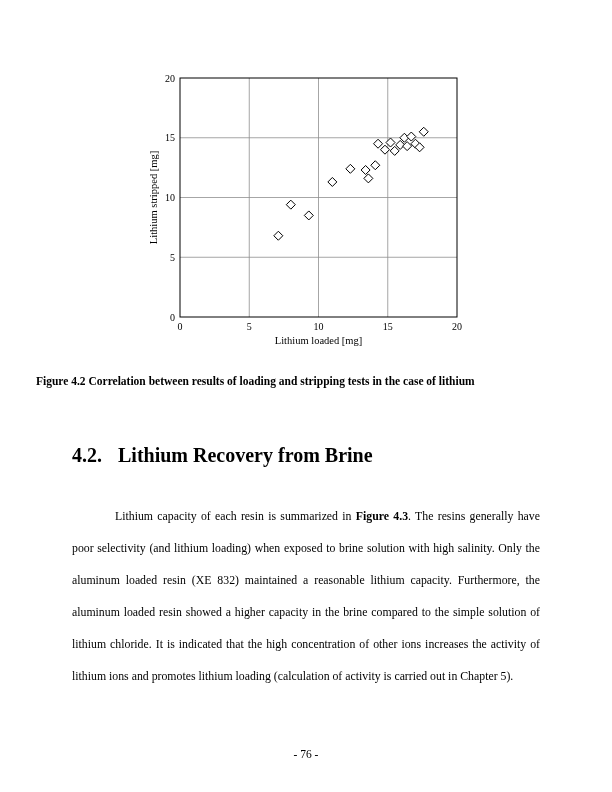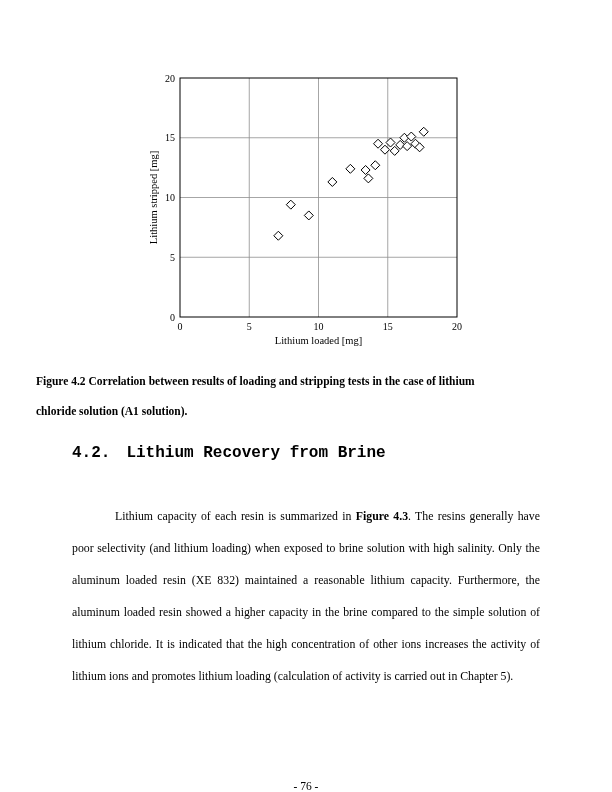--- a/index.html
+++ b/index.html
@@ -25,36 +25,36 @@
   
   .caption {
     position:absolute; top:366px; left:36px; width:540px;
     text-align:left; font-weight:bold; font-size:11.5px; line-height:30px;
   }
   .cap-line { display:block; white-space:nowrap; }
 
   
   .heading {
     position:absolute; top:444px; left:72px;
-    font-size:16px; font-weight:bold; white-space:nowrap;font-family:Liberation Mono, monospace;
+    font-size:20px; font-weight:bold; white-space:nowrap;
   }
   .heading .num { margin-right:16px; }
 
   
   .body-text {
     position:absolute; top:500px; left:72px; width:468px;
     font-size:11.8px; line-height:32px;
     text-align:justify; text-indent:43px;
   }
   .body-text b { font-weight:bold; }
 
   
   .footer {
     position:absolute; top:748px; left:0; width:612px;
-    text-align:center; font-size:11.5px;margin-top:32px;
+    text-align:center; font-size:11.5px;
   }
 </style>
 </head>
 <body>
 
 <div class="page">
 
   <div class="chart-block">
     <svg id="scatter-svg" width="320" height="290" viewBox="0 0 320 290">
       <g id="chart-layer">
@@ -95,21 +95,20 @@
           <polygon points="273.605,72.81 278.105,77.31 273.605,81.81 269.105,77.31" class="pt"></polygon>
           <polygon points="277.76,57.275000000000006 282.26,61.775000000000006 277.76,66.275 273.26,61.775000000000006" class="pt"></polygon>
         </g>
       <text class="axis-label" x="172.5" y="274" text-anchor="middle">Lithium loaded [mg]</text>
       <text class="axis-label" transform="translate(11,127.5) rotate(-90)" text-anchor="middle">Lithium stripped [mg]</text>
     </svg>
   </div>
 
   <div class="caption">
     <span class="cap-line">Figure 4.2 Correlation between results of loading and stripping tests in the case of lithium</span>
-    <span class="cap-line">chloride solution (A1 solution).</span>
   </div>
 
   <h2 class="heading"><span class="num">4.2.</span><span>Lithium Recovery from Brine</span></h2>
 
   <p class="body-text"><span>Lithium capacity of each resin is summarized in </span><b>Figure 4.3</b><span>. The resins generally have poor selectivity (and lithium loading) when exposed to brine solution with high salinity. Only the aluminum loaded resin (XE 832) maintained a reasonable lithium capacity. Furthermore, the aluminum loaded resin showed a higher capacity in the brine compared to the simple solution of lithium chloride. It is indicated that the high concentration of other ions increases the activity of lithium ions and promotes lithium loading (calculation of activity is carried out in Chapter 5).</span></p>
 
   <div class="footer">- 76 -</div>
 
 </div>
 

